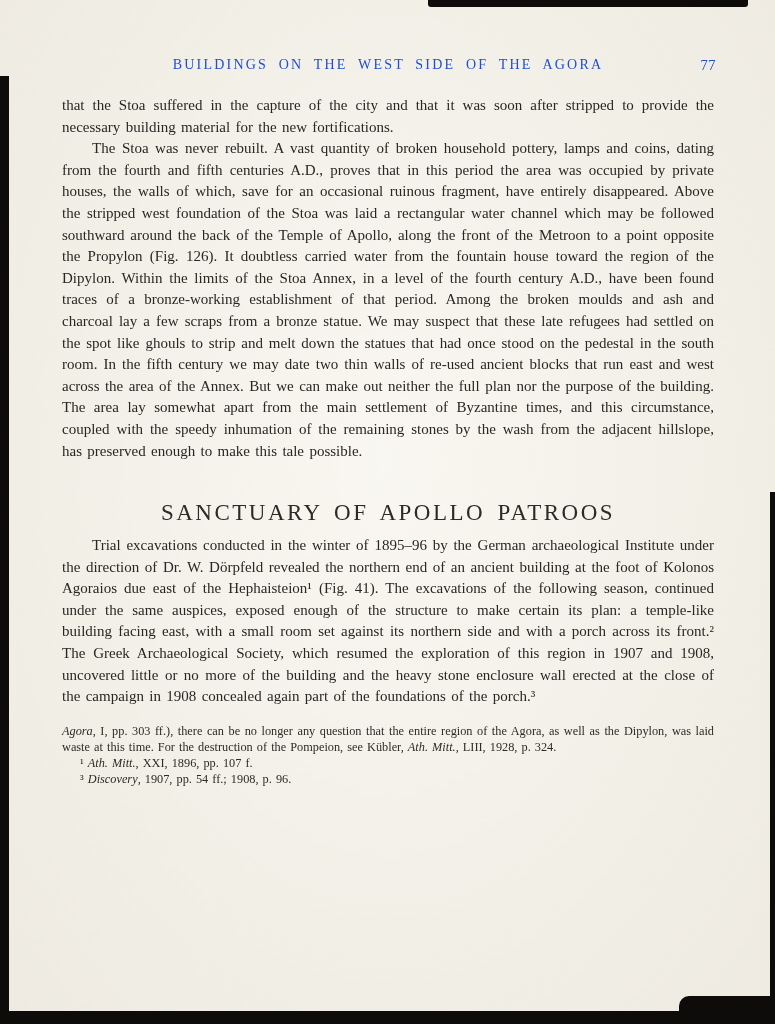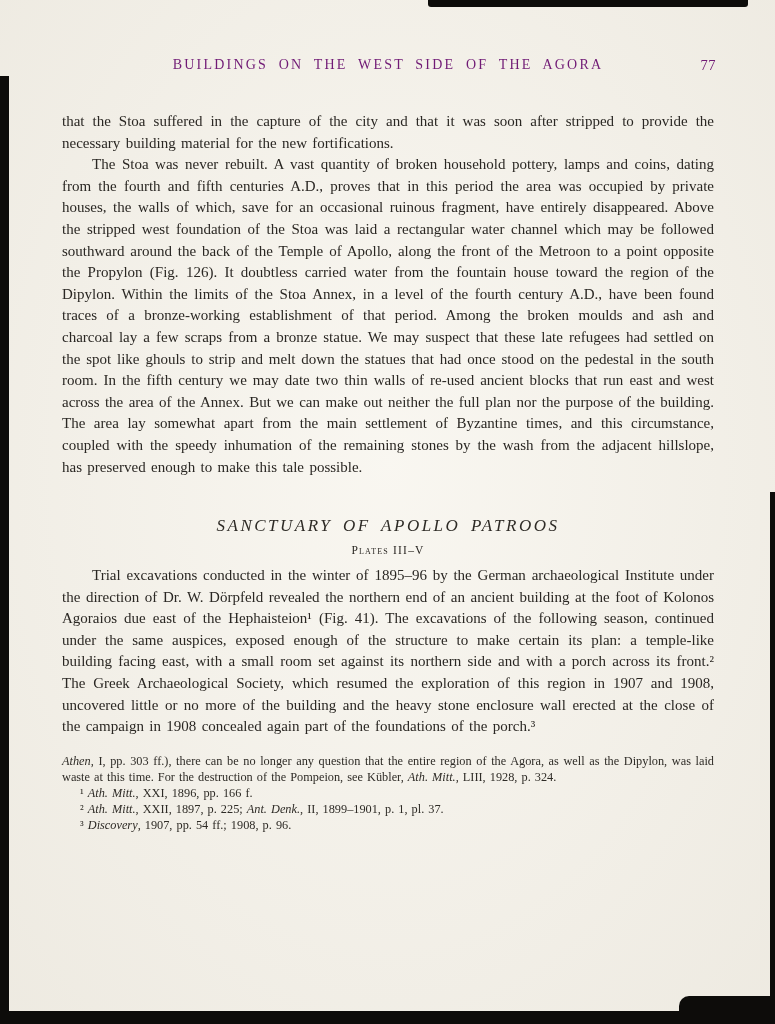--- a/index.html
+++ b/index.html
@@ -33,52 +33,51 @@
   }
 
   .running-head {
     position: relative;
     margin-top: 57px;
     height: 18px;
     text-align: center;
     font-size: 14px;
     letter-spacing: 2.2px;
     word-spacing: 5px;
-    color: #701a75;
+    color: #1d4ed8;
     white-space: nowrap;
   }
   .running-head .page-number {
     position: absolute;
     right: -2px;
     top: 0;
     letter-spacing: 0.5px;
     word-spacing: 0;
     font-size: 14.5px;
   }
 
   .body-par {
     margin: 0;
     text-align: justify;
     font-size: 15px;
     line-height: 21.6px;
     text-indent: 30px;
     word-spacing: 1.6px;
   }
   .body-par.no-indent { text-indent: 0; }
-  .first-par { margin-top: 36px; }
+  .first-par { margin-top: 20px; }
 
   .section-title {
     margin: 38px 0 0 0;
     text-align: center;
-    font-size: 17px;
+    font-size: 23px;
     font-weight: 400;
     letter-spacing: 2.5px;
     word-spacing: 4px;
     color: #2e2b26;
-    font-style: italic;
   }
   .plates-line {
     margin-top: 8px;
     text-align: center;
     font-size: 11.5px;
     font-variant: small-caps;
     letter-spacing: 1.2px;
   }
   .subsection {
     margin-top: 8px;
@@ -125,27 +124,25 @@
       <span class="head-title">BUILDINGS ON THE WEST SIDE OF THE AGORA</span>
       <span class="page-number">77</span>
     </div>
 
     <p class="body-par no-indent first-par">that the Stoa suffered in the capture of the city and that it was soon after stripped to provide the necessary building material for the new fortifications.</p>
 
     <p class="body-par">The Stoa was never rebuilt.  A vast quantity of broken household pottery, lamps and coins, dating from the fourth and fifth centuries A.D., proves that in this period the area was occupied by private houses, the walls of which, save for an occasional ruinous fragment, have entirely disappeared.  Above the stripped west foundation of the Stoa was laid a rectangular water channel which may be followed southward around the back of the Temple of Apollo, along the front of the Metroon to a point opposite the Propylon (Fig. 126).  It doubtless carried water from the fountain house toward the region of the Dipylon.  Within the limits of the Stoa Annex, in a level of the fourth century A.D., have been found traces of a bronze-working establishment of that period.  Among the broken moulds and ash and charcoal lay a few scraps from a bronze statue.  We may suspect that these late refugees had settled on the spot like ghouls to strip and melt down the statues that had once stood on the pedestal in the south room.  In the fifth century we may date two thin walls of re-used ancient blocks that run east and west across the area of the Annex.  But we can make out neither the full plan nor the purpose of the building.  The area lay somewhat apart from the main settlement of Byzantine times, and this circumstance, coupled with the speedy inhumation of the remaining stones by the wash from the adjacent hillslope, has preserved enough to make this tale possible.</p>
 
     <h2 class="section-title">SANCTUARY OF APOLLO PATROOS</h2>
 
-    <div class="plates-line">Plates III–V</div>
 
 
     <p class="body-par section-par-first">Trial excavations conducted in the winter of 1895–96 by the German archaeological Institute under the direction of Dr. W. Dörpfeld revealed the northern end of an ancient building at the foot of Kolonos Agoraios due east of the Hephaisteion¹ (Fig. 41).  The excavations of the following season, continued under the same auspices, exposed enough of the structure to make certain its plan: a temple-like building facing east, with a small room set against its northern side and with a porch across its front.²  The Greek Archaeological Society, which resumed the exploration of this region in 1907 and 1908, uncovered little or no more of the building and the heavy stone enclosure wall erected at the close of the campaign in 1908 concealed again part of the foundations of the porch.³</p>
 
 
     <div class="footnotes">
-      <p class="footnote"><i>Athen</i><span>, I, pp. 303 ff.), there can be no longer any question that the entire region of the Agora, as well as the Dipylon, was laid waste at this time.  For the destruction of the Pompeion, see Kübler, </span><i>Ath. Mitt.</i><span>, LIII, 1928, p. 324.</span></p>
-      <p class="footnote indent"><span>¹ </span><i>Ath. Mitt.</i><span>, XXI, 1896, pp. 166 f.</span></p>
-      <p class="footnote indent"><span>² </span><i>Ath. Mitt.</i><span>, XXII, 1897, p. 225; </span><i>Ant. Denk.</i><span>, II, 1899–1901, p. 1, pl. 37.</span></p>
+      <p class="footnote"><i>Agora</i><span>, I, pp. 303 ff.), there can be no longer any question that the entire region of the Agora, as well as the Dipylon, was laid waste at this time.  For the destruction of the Pompeion, see Kübler, </span><i>Ath. Mitt.</i><span>, LIII, 1928, p. 324.</span></p>
+      <p class="footnote indent"><span>¹ </span><i>Ath. Mitt.</i><span>, XXI, 1896, pp. 107 f.</span></p>
       <p class="footnote indent"><span>³ </span><i>Discovery</i><span>, 1907, pp. 54 ff.; 1908, p. 96.</span></p>
     </div>
 
   </div>
 </div>
 
 </body></html>

